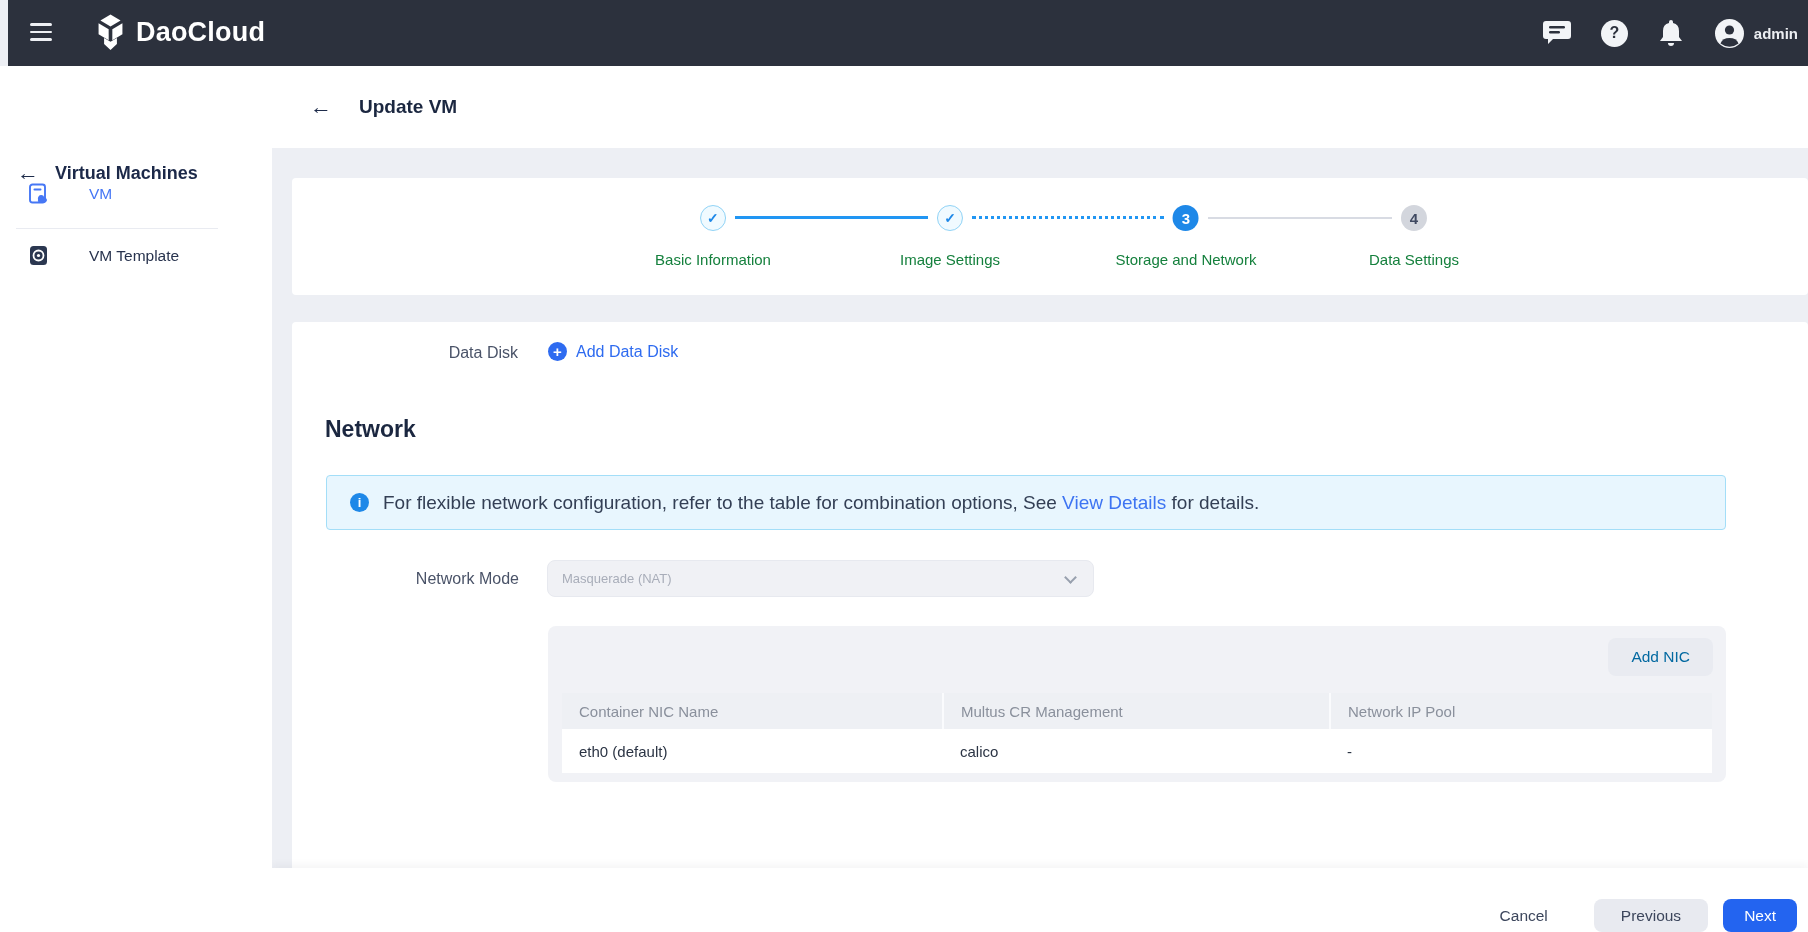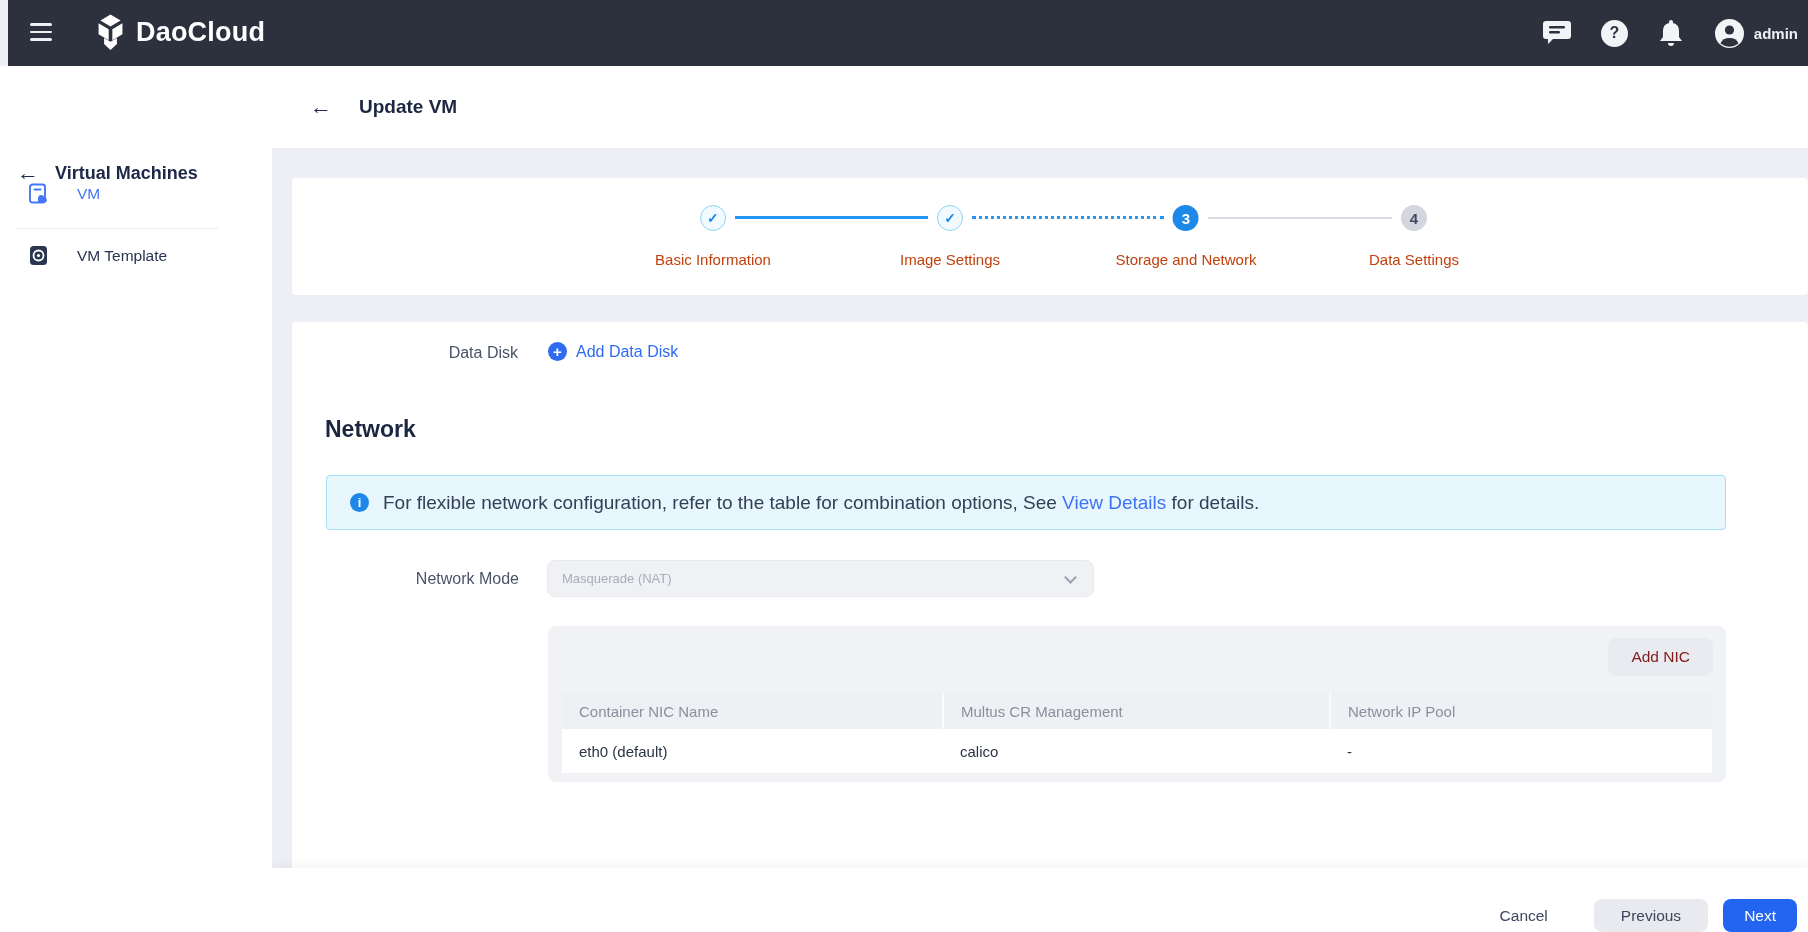--- a/index.html
+++ b/index.html
@@ -16,38 +16,38 @@
   .round-icon { width:27px; height:27px; border-radius:50%; background:#f2f4f7; color:#2c313d; display:flex; align-items:center; justify-content:center; font-weight:700; font-size:16px; }
   .user-group { display:flex; align-items:center; gap:9px; }
   .user-name { color:#eceef2; font-size:15px; font-weight:600; }
 
   
   .sidebar { position:absolute; left:0; top:66px; width:272px; height:866px; background:#ffffff; z-index:10; }
   .side-head { position:absolute; left:17px; top:96px; display:flex; align-items:center; gap:16px; }
   .back-arrow { font-size:22px; font-weight:700; color:#1d2b4a; line-height:22px; cursor:pointer; }
   .side-title { font-size:18px; font-weight:700; color:#1c2949; }
   .side-divider { position:absolute; left:16px; top:162px; width:202px; height:1px; background:#e9ebf1; }
-  .side-item { position:absolute; left:28px; display:flex; align-items:center; gap:28px; cursor:pointer; }
+  .side-item { position:absolute; left:28px; display:flex; align-items:center; gap:40px; cursor:pointer; }
   .side-item .label { font-size:15.5px; font-weight:500; color:#28334e; }
   .side-item.active .label { color:#4677f5; }
 
   
   .main { position:absolute; left:272px; top:66px; width:1536px; height:866px; background:#edeff4; }
   .page-head { position:absolute; left:0; top:0; width:1536px; height:82px; background:#ffffff; display:flex; align-items:center; }
   .page-head .back-arrow { margin-left:38px; }
   .page-title { margin-left:27px; font-size:19px; font-weight:700; color:#1b2740; }
 
   
   .stepper-panel { position:absolute; left:20px; top:112px; width:1516px; height:117px; background:#ffffff; border-radius:4px; }
   .step { position:absolute; top:27px; transform:translateX(-50%); text-align:center; }
   .step-circle { width:26px; height:26px; border-radius:50%; margin:0 auto; display:flex; align-items:center; justify-content:center; font-size:14px; }
   .step.done .step-circle { background:#f0faff; border:1px solid #90d3f6; color:#1e88e8; font-weight:700; }
   .step.active .step-circle { background:#1e88e8; color:#ffffff; font-weight:700; font-size:15px; }
   .step.pending .step-circle { background:#d3d6dd; color:#3f4961; font-weight:600; font-size:15px; }
-  .step-label { margin-top:20px; font-size:15px; color:#c2410c; white-space:nowrap; }
+  .step-label { margin-top:20px; font-size:15px; color:#15803d; white-space:nowrap; }
   .conn { position:absolute; height:0; }
   .conn.solid-blue  { top:38px; border-top:3px solid #2196f3; }
   .conn.dotted-blue { top:38px; border-top:3px dotted #2196f3; }
   .conn.solid-gray  { top:39px; border-top:2px solid #d8dbe3; }
 
   
   .content-panel { position:absolute; left:20px; top:256px; width:1516px; height:551px; background:#ffffff; border-radius:4px; }
   .field-label { position:absolute; left:0; width:227px; text-align:right; font-size:16px; color:#4a5368; }
   .datadisk-label { top:22px; width:226px; }
   .add-datadisk { position:absolute; left:256px; top:20px; display:flex; align-items:center; gap:9px; cursor:pointer; }
@@ -57,21 +57,21 @@
   .info-banner { position:absolute; left:34px; top:153px; width:1400px; height:55px; background:#e8f6fe; border:1px solid #a3def8; border-radius:4px; display:flex; align-items:center; }
   .info-icon { margin-left:23px; width:19px; height:19px; border-radius:50%; background:#1e88e8; color:#ffffff; font-size:13px; font-weight:700; font-style:normal; display:flex; align-items:center; justify-content:center; flex:0 0 19px; }
   .info-text { margin-left:14px; font-size:19px; color:#333f55; }
   .info-text a { color:#3d74f2; text-decoration:none; cursor:pointer; }
   .networkmode-label { top:248px; }
   .mode-select { position:absolute; left:255px; top:238px; width:547px; height:37px; background:#f0f1f5; border:1px solid #e7e9ef; border-radius:8px; display:flex; align-items:center; cursor:not-allowed; }
   .mode-select .value { margin-left:14px; font-size:13px; color:#a8adb9; }
   .chevron { position:absolute; right:18px; top:12px; width:9px; height:9px; border-right:2px solid #98a0ae; border-bottom:2px solid #98a0ae; transform:rotate(45deg); }
 
   .nic-panel { position:absolute; left:256px; top:304px; width:1178px; height:156px; background:#f1f2f6; border-radius:8px; }
-  .add-nic-btn { position:absolute; top:12px; right:13px; height:38px; padding:0 23px; background:#e9ebf1; border:none; border-radius:8px; color:#7f1d1d; font-size:15.5px; font-family:"Liberation Sans", sans-serif; cursor:not-allowed; }
+  .add-nic-btn { position:absolute; top:12px; right:13px; height:38px; padding:0 23px; background:#e9ebf1; border:none; border-radius:8px; color:#0369a1; font-size:15.5px; font-family:"Liberation Sans", sans-serif; cursor:not-allowed; }
   .nic-table { position:absolute; left:14px; top:67px; width:1150px; border-collapse:collapse; }
   .nic-table th { height:36px; background:#eef0f4; text-align:left; padding-left:17px; font-size:15px; font-weight:500; color:#8a909c; border-right:2px solid #fafbfd; }
   .nic-table th:last-child { border-right:none; }
   .nic-table td { height:44px; background:#ffffff; padding-left:17px; font-size:15px; color:#2b3444; }
   .col1 { width:381px; } .col2 { width:387px; } .col3 { width:382px; }
 
   
   .footer { position:absolute; left:0; top:802px; width:1536px; height:64px; background:#ffffff; box-shadow:0 -3px 8px rgba(31,41,61,.05); display:flex; align-items:flex-end; justify-content:flex-end; }
   .btn { height:33px; border:none; border-radius:8px; font-size:15.5px; font-family:"Liberation Sans", sans-serif; cursor:pointer; }
   .btn-text { background:transparent; color:#3c465c; margin-right:42px; padding:0 4px; }

